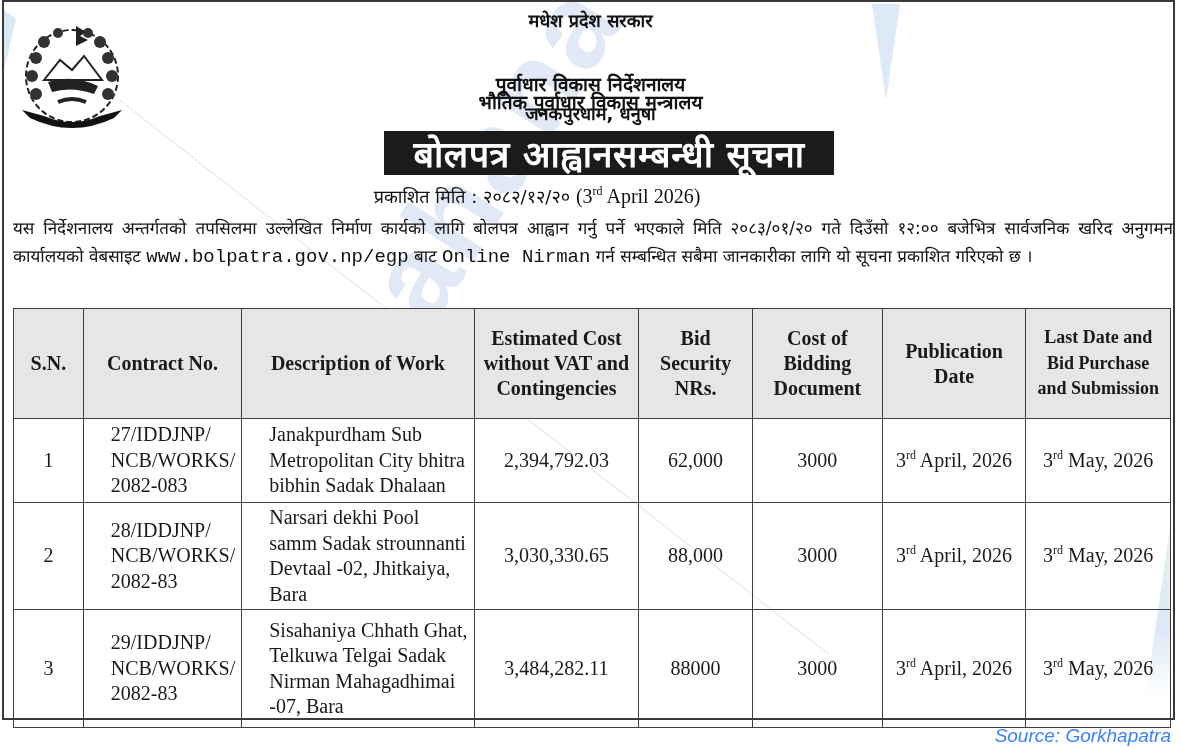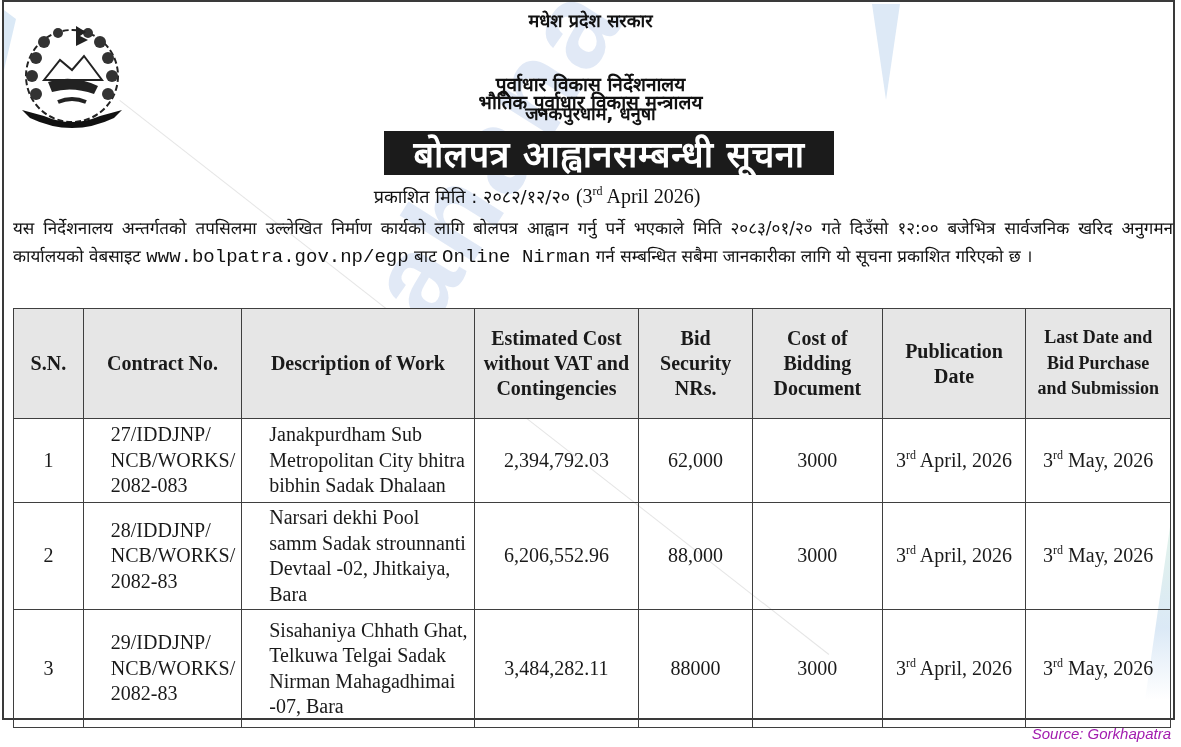--- a/index.html
+++ b/index.html
@@ -57,21 +57,21 @@
   table.bids th.narrow { font-size: 18px; line-height: 25.5px; }
   table.bids td { font-size: 20px; line-height: 25.5px; padding: 2px 6px; }
   table.bids td.left { text-align: left; padding-left: 27px; }
   table.bids tr.head { height: 110px; }
   table.bids tr.r1 { height: 84px; }
   table.bids tr.r2 { height: 88px; }
   table.bids tr.r3 { height: 118px; }
   sup { font-size: 12px; line-height: 0; vertical-align: 8px; }
 
   .source { position: absolute; right: 10px; top: 725px; font-family: "Liberation Sans", sans-serif;
-    font-style: italic; font-size: 15px; color: #a21caf; }
+    font-style: italic; font-size: 19px; color: #3b82f6; }
 </style>
 </head>
 <body>
 
 <div class="notice"></div>
 
 <div class="wm wm-line"></div>
 <div class="wm wm-tri1"></div>
 <div class="wm wm-tri2"></div>
 <div class="wm wm-tri3"></div>
@@ -153,21 +153,21 @@
     <td>62,000</td>
     <td>3000</td>
     <td><span>3</span><sup>rd</sup> <span>April, 2026</span></td>
     <td><span>3</span><sup>rd</sup> <span>May, 2026</span></td>
   </tr>
 
   <tr class="r2">
     <td>2</td>
     <td class="left">28/IDDJNP/ NCB/WORKS/ 2082-83</td>
     <td class="left">Narsari dekhi Pool samm Sadak strounnanti Devtaal -02, Jhitkaiya, Bara</td>
-    <td>6,206,552.96</td>
+    <td>3,030,330.65</td>
     <td>88,000</td>
     <td>3000</td>
     <td><span>3</span><sup>rd</sup> <span>April, 2026</span></td>
     <td><span>3</span><sup>rd</sup> <span>May, 2026</span></td>
   </tr>
 
   <tr class="r3">
     <td>3</td>
     <td class="left">29/IDDJNP/ NCB/WORKS/ 2082-83</td>
     <td class="left">Sisahaniya Chhath Ghat, Telkuwa Telgai Sadak Nirman Mahagadhimai -07, Bara</td>

